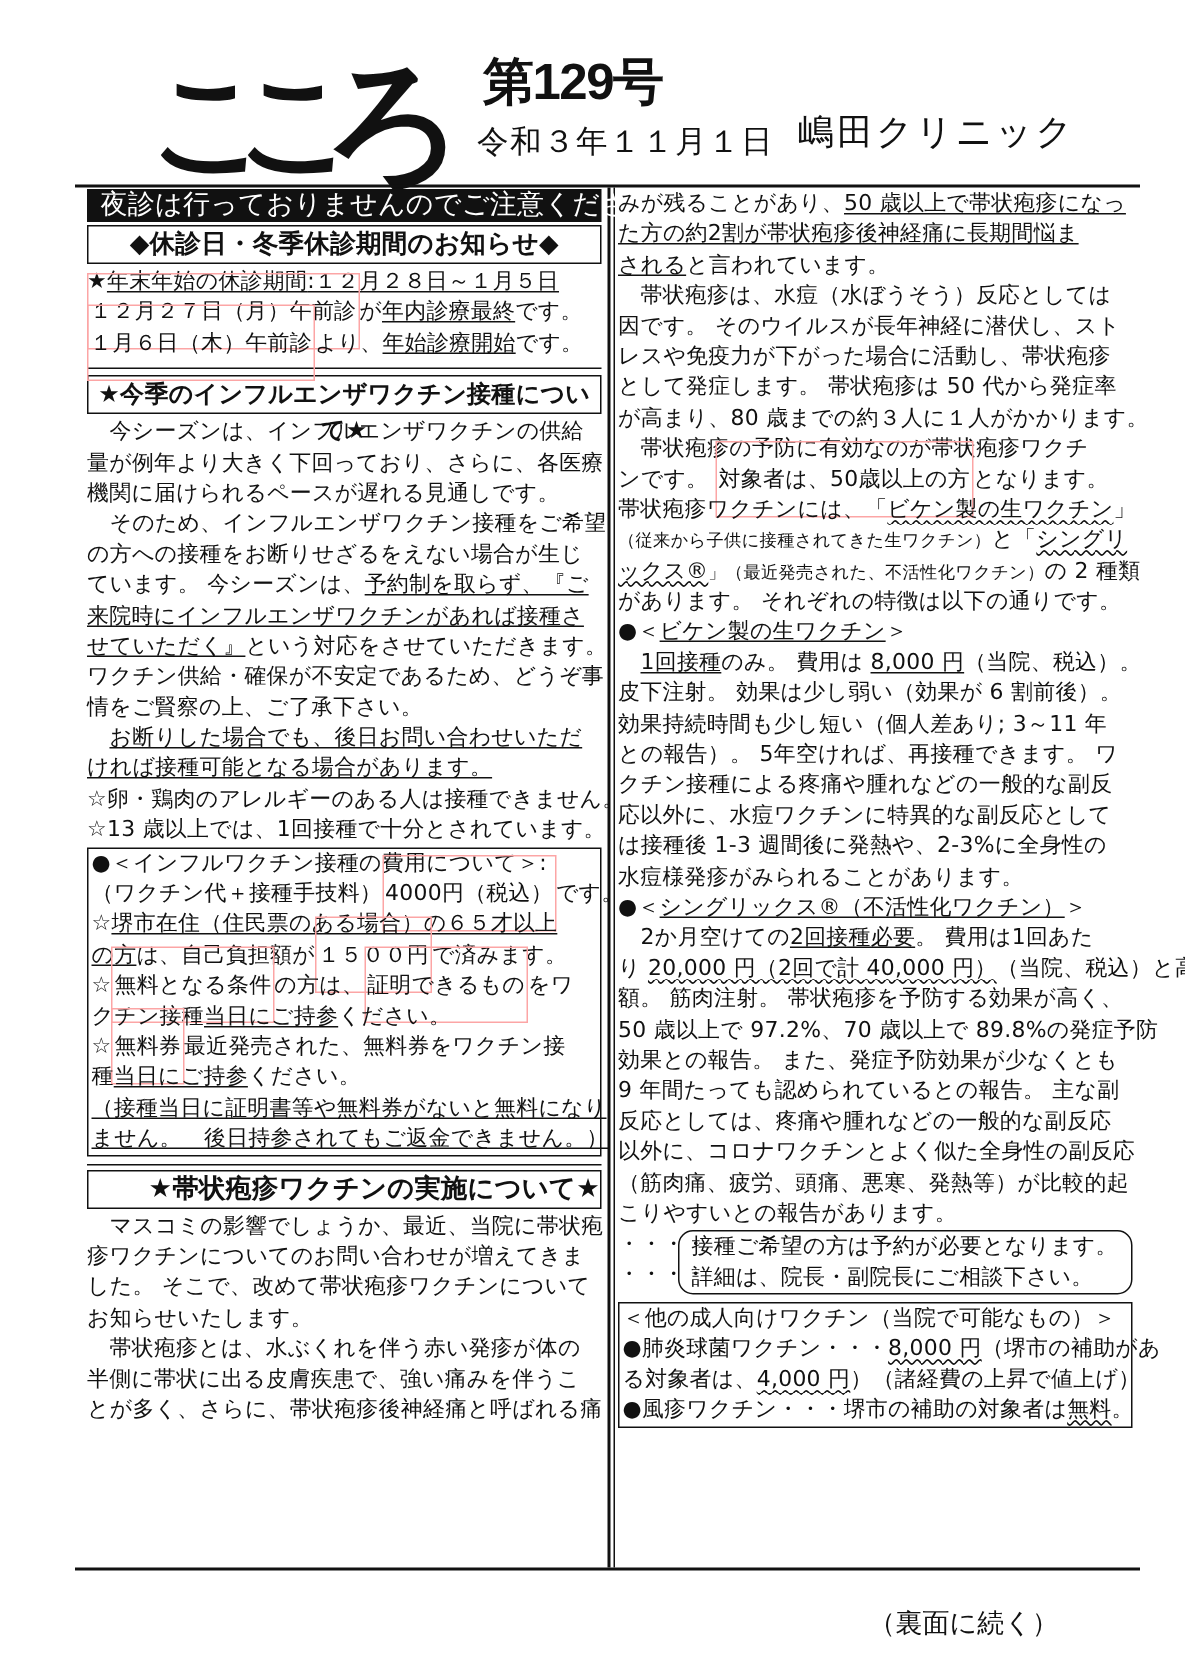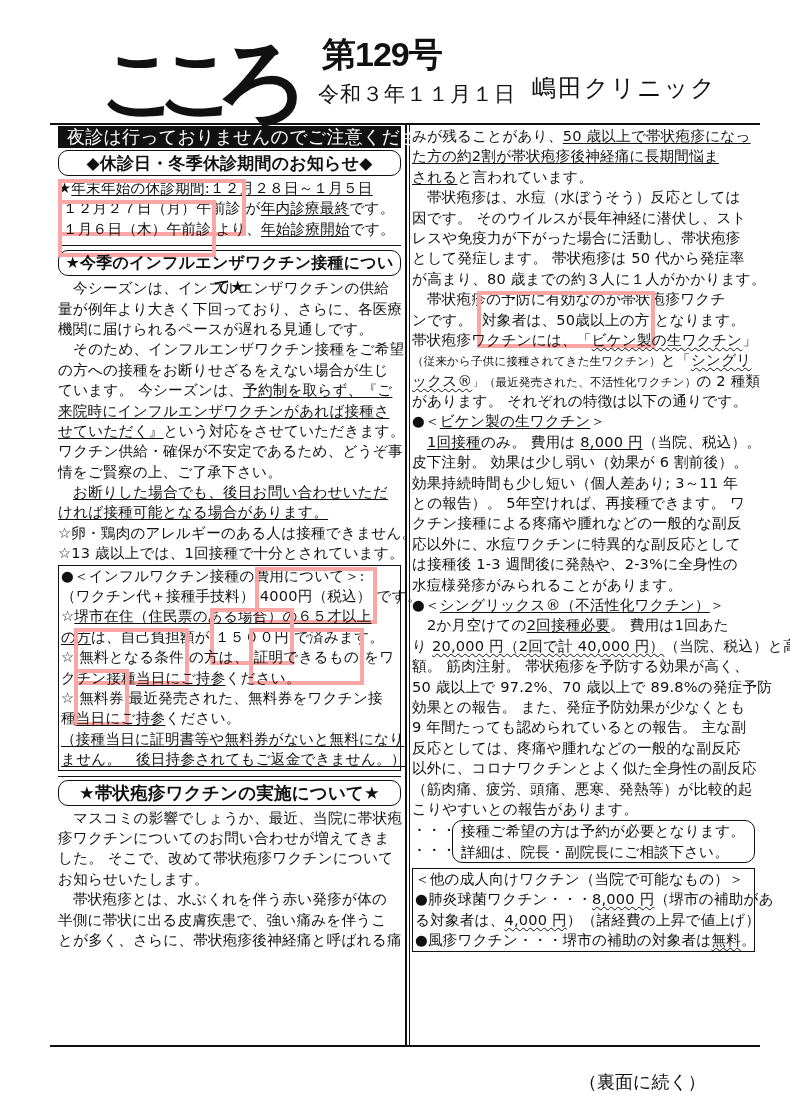--- a/index.html
+++ b/index.html
@@ -17,25 +17,25 @@
   .coldiv { left:405px; top:125px; width:2px; height:920px; background:#111; }
   .coldiv2 { left:409px; top:125px; width:1px; height:920px; background:#111; }
 
   .col { font-size:14.6px; line-height:20.4px; letter-spacing:0.2px; }
   .left { left:58px; top:126px; width:343px; }
   .right { left:412px; top:126px; width:343px; }
   .line { white-space:nowrap; height:20.4px; }
   .small { font-size:11.5px; }
   .u { text-decoration:underline; text-underline-offset:2px; }
   .uw { text-decoration:underline wavy; text-decoration-thickness:1px; text-underline-offset:2px; }
-  .bx { border:4px solid #fca5a5; padding:16px 1px; }
+  .bx { border:1px solid #fca5a5; padding:16px 1px; }
   .ind { padding-left:15px; }
 
   .blackbar { background:#111; color:#fff; font-weight:normal; font-size:18px; padding:0 9px; height:22px; line-height:22px; }
-  .pill { border:1.5px solid #111; border-radius:10px; font-weight:bold; text-align:center; font-size:17px; height:24px; line-height:24px; margin:2px 0; }
+  .pill { border:1.5px solid #111; border-radius:0; font-weight:bold; text-align:center; font-size:17px; height:24px; line-height:24px; margin:2px 0; }
   .boxsec { border:1.5px solid #111; margin:1px 0; padding:0 2px; }
   .hr { height:1px; background:#111; margin:6px 0 4px 0; }
   .rounded { border:1.5px solid #111; border-radius:10px; margin-left:40px; padding:0 8px; }
   .dots { position:absolute; left:0; }
   .footer { left:579px; top:1070px; font-size:18px; font-family:"DejaVu Sans", sans-serif; }
 </style>
 </head>
 <body>
 
 <div class="abs logo">
@@ -108,21 +108,21 @@
       <span>☆</span><span class="bx">無料券</span><span>最近発売された、無料券をワクチン接</span>
     </div>
     <div class="line">
       <span>種</span><span class="u">当日にご持参</span><span>ください。</span>
     </div>
     <div class="line u">（接種当日に証明書等や無料券がないと無料になり</div>
     <div class="line u">ません。　後日持参されてもご返金できません。）</div>
   </div>
   <div class="hr" style="margin:5px 0 3px 0;"></div>
 
-  <div class="pill" style="font-size:17.5px;">★帯状疱疹ワクチンの実施について★</div>
+  <div class="pill" style="font-size:17.5px;text-align:right;">★帯状疱疹ワクチンの実施について★</div>
   <div class="line ind">マスコミの影響でしょうか、最近、当院に帯状疱</div>
   <div class="line">疹ワクチンについてのお問い合わせが増えてきま</div>
   <div class="line">した。 そこで、改めて帯状疱疹ワクチンについて</div>
   <div class="line">お知らせいたします。</div>
   <div class="line ind">帯状疱疹とは、水ぶくれを伴う赤い発疹が体の</div>
   <div class="line">半側に帯状に出る皮膚疾患で、強い痛みを伴うこ</div>
   <div class="line">とが多く、さらに、帯状疱疹後神経痛と呼ばれる痛</div>
 </div>
 
 <div class="abs col right">

